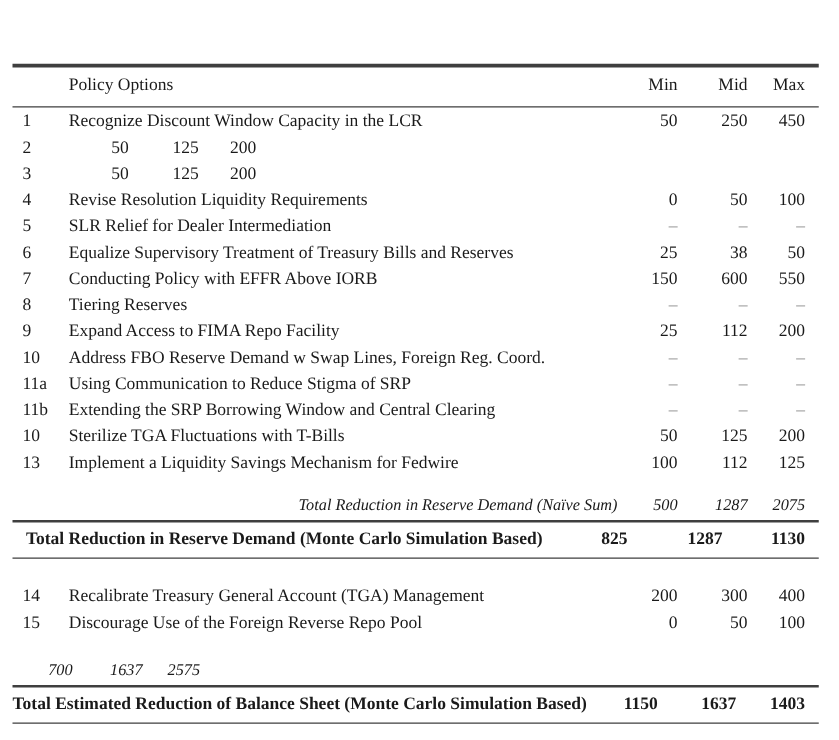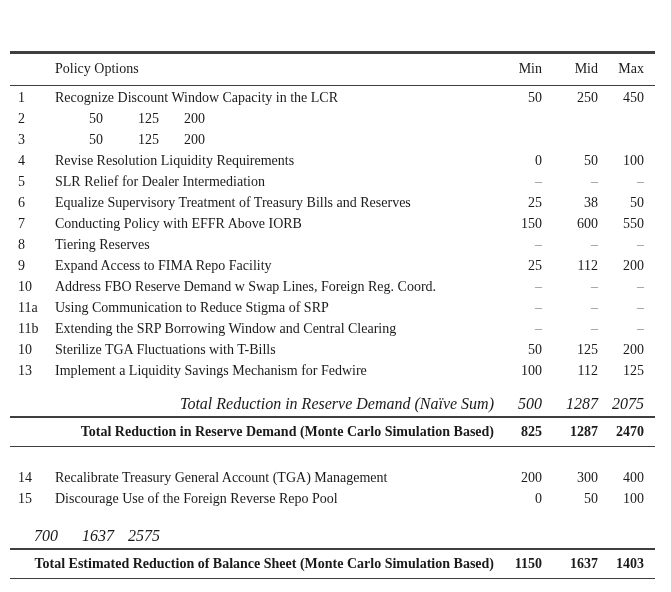--- a/index.html
+++ b/index.html
@@ -27,22 +27,22 @@
   .c-mid { width: 56px; }
   .c-max { width: 46px; }
   .dash { color: #8c8c8c; }
   .header-row { height: 31px; }
   .header-row .c-val { font-weight: normal; }
   .rows-block { margin-top: 1px; }
   .spacer-a { height: 12px; }
   .spacer-b { height: 2px; }
   .spacer-c { height: 19px; }
   .spacer-d { height: 16px; }
-  .total-row.italic-row { font-style: italic; font-size: 16px; }
-  .total-row.bold-row { height: 28px; font-weight: bold; }
+  .total-row.italic-row { font-style: italic; font-size: 13px; }
+  .total-row.bold-row { height: 28px; font-weight: bold; gap: 20px; }
   .total-row.bold-row .c-total-label,
   .total-row.bold-row .c-val { font-weight: bold; }
 </style>
 </head>
 <body>
 
 <div class="page">
   <div class="table">
 
     <div class="rule thick"></div>
@@ -178,21 +178,21 @@
       <span class="c-val c-max">2075</span>
     </div>
 
     <div class="spacer-b"></div>
     <div class="rule"></div>
 
     <div class="row total-row bold-row">
       <span class="c-total-label">Total Reduction in Reserve Demand (Monte Carlo Simulation Based)</span>
       <span class="c-val c-min">825</span>
       <span class="c-val c-mid">1287</span>
-      <span class="c-val c-max">2470</span>
+      <span class="c-val c-max">1130</span>
     </div>
 
     <div class="rule"></div>
 
     <div class="spacer-c"></div>
 
     <div class="rows-block">
   <div class="row">
     <span class="c-num">14</span>
     <span class="c-label">Recalibrate Treasury General Account (TGA) Management</span>

